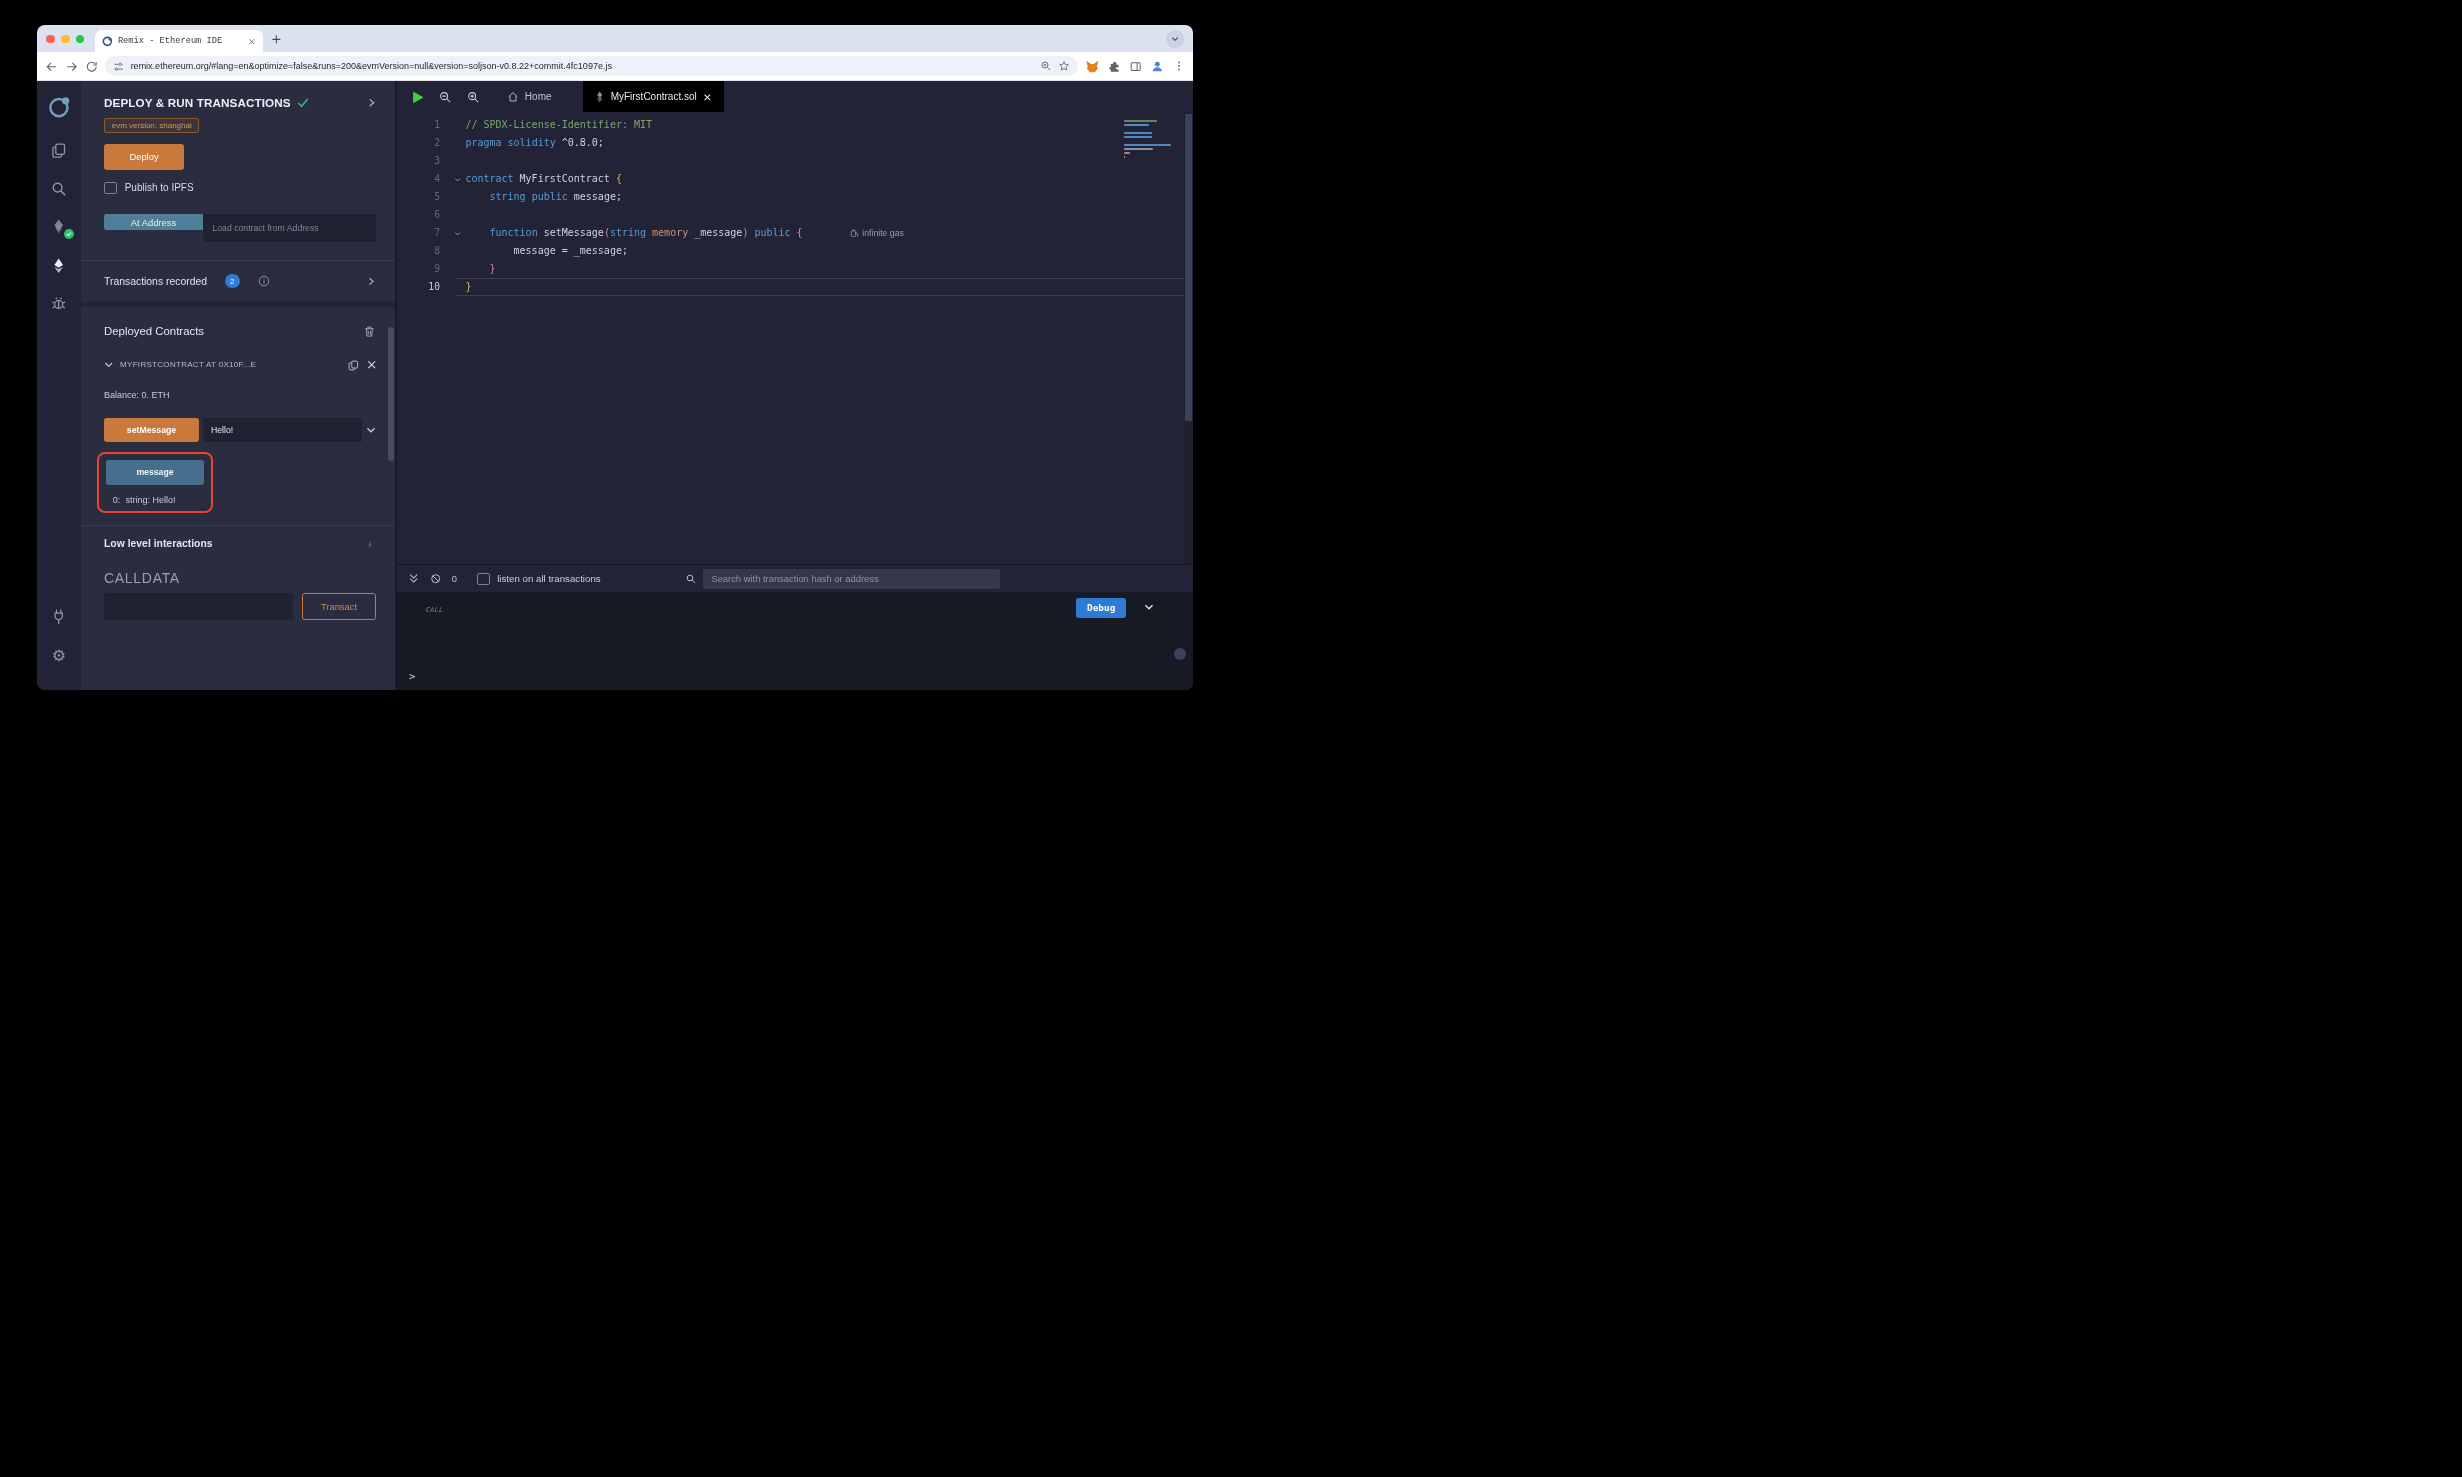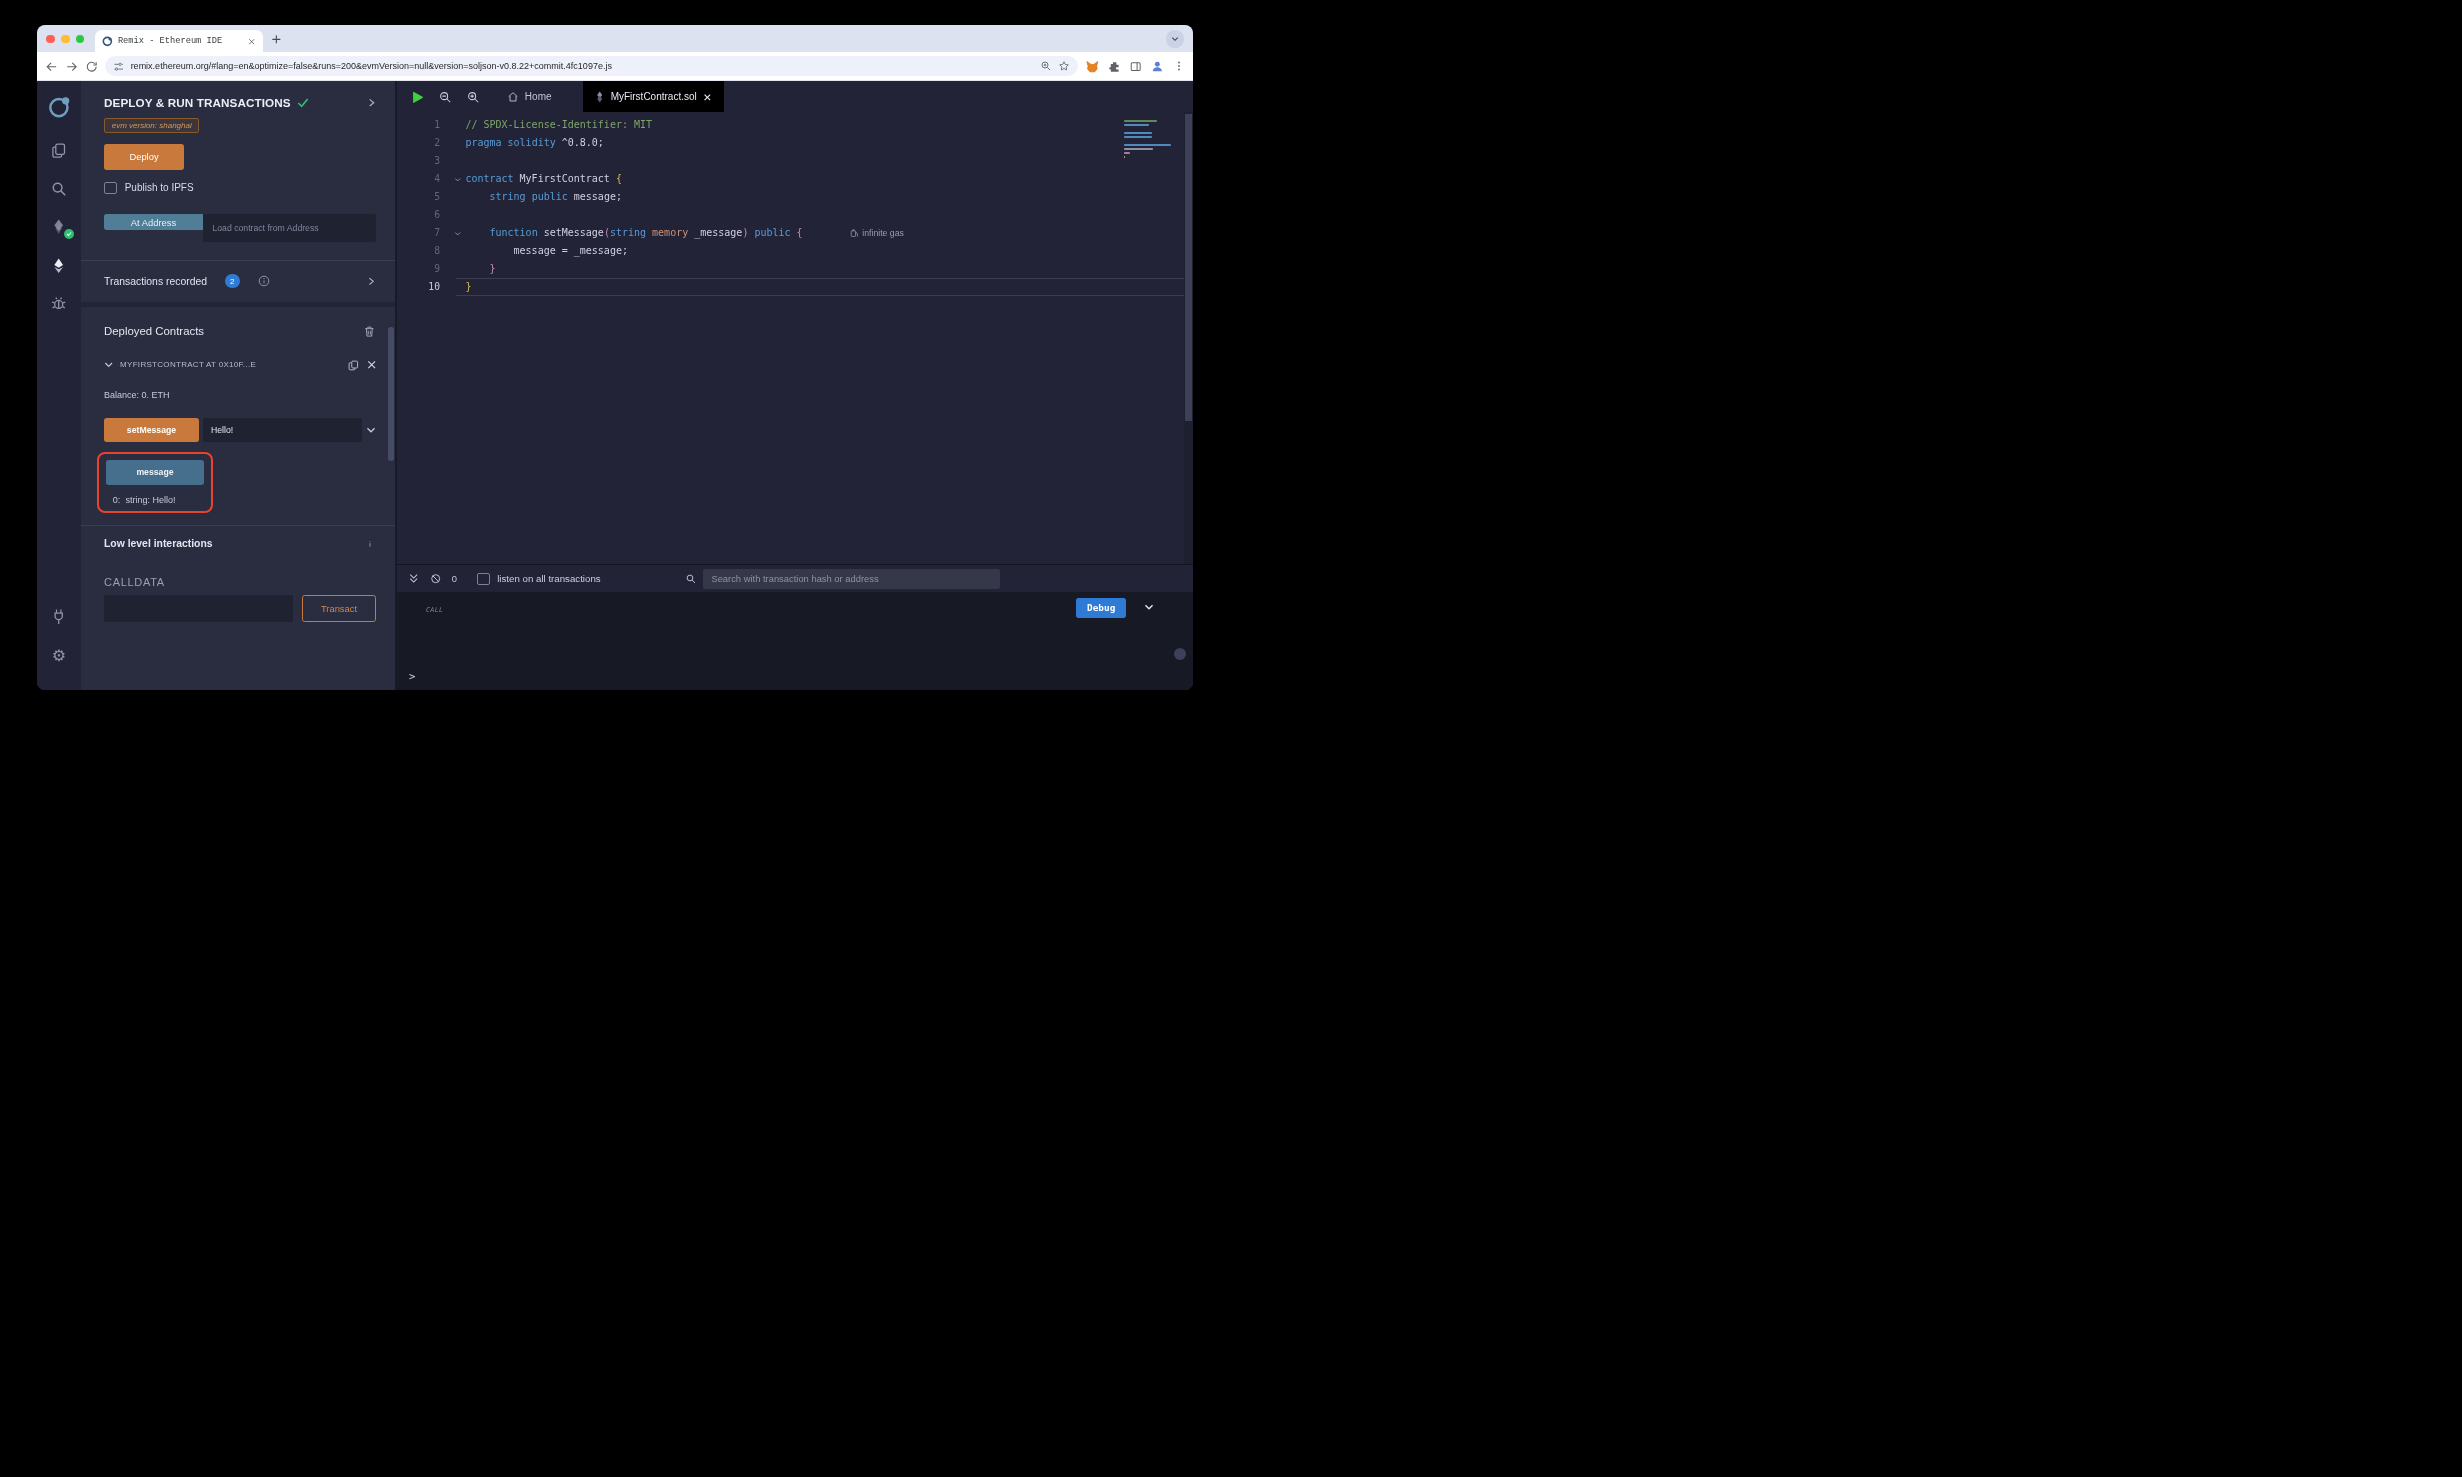--- a/index.html
+++ b/index.html
@@ -31,21 +31,21 @@
   .act-logo{margin-bottom:14.7px;}
   .badge-check{position:absolute;right:-1.3px;bottom:2.7px;width:10px;height:10px;border-radius:50%;background:#2fbf71;display:flex;align-items:center;justify-content:center;}
   .act-bottom{margin-top:auto;padding-bottom:12px;display:flex;flex-direction:column;align-items:center;}
   .gear-glyph{font-size:16px;line-height:1;}
 
   
   .side{width:314px;flex:none;background:#2a2c3f;position:relative;overflow:hidden;color:#d5d7e4;}
   .side-inner{padding:14.7px 19px 0 23px;}
   .ptitle-row{display:flex;align-items:center;gap:6.7px;}
   .ptitle{font-size:11.7px;font-weight:bold;color:#eceef6;letter-spacing:0.1px;}
-  .evm{display:inline-block;margin-top:9.4px;padding:2px 6.7px;border:0.7px solid #8a5a2a;background:rgba(201,121,59,.12);color:#cf9a5c;font-size:8px;border-radius:2px;font-style:italic;}
+  .evm{display:inline-block;margin-top:9.4px;padding:2px 6.7px;border:0.7px solid #8a5a2a;background:rgba(201,121,59,.12);color:#cf9a5c;font-size:8px;border-radius:2px;}
   .btn{border:none;border-radius:2.7px;font-family:inherit;cursor:pointer;}
   .btn-deploy{display:block;margin-top:10.7px;width:80px;height:25.4px;background:#c9793b;color:#fff;font-size:9.4px;}
   .cbrow{display:flex;align-items:center;gap:8px;margin-top:12px;font-size:10px;color:#d9dbe8;}
   .cb{width:10.7px;height:10.7px;border:0.7px solid #7c8098;border-radius:2px;background:transparent;flex:none;}
   .ataddr-row{display:flex;margin-top:20px;}
   .btn-ataddr{width:99px;height:16px;background:#4f7e96;color:#e9eff4;font-size:9.4px;border-radius:2.7px 0 0 2.7px;}
   .addr-input{flex:1;height:28px;background:#1f2231;border:none;outline:none;color:#dfe2ee;padding:0 9.4px;font-size:8.7px;border-radius:0 2.7px 2.7px 0;}
   .addr-input::placeholder{color:#80859c;}
   .hr{height:0.7px;background:#3a3d52;margin:17.4px -19px 0 -23px;}
   .thick{height:5.4px;background:#222336;margin:0 -19px 0 -23px;}
@@ -59,21 +59,21 @@
   .chdr-label{font-size:8px;letter-spacing:0.3px;}
   .balance{margin-top:19px;font-size:9px;color:#c7cad9;}
   .setrow{display:flex;align-items:center;margin-top:17.4px;gap:4px;}
   .btn-setmsg{width:95px;height:24px;background:#c9793b;color:#fff;font-size:8.7px;font-weight:bold;flex:none;}
   .set-input{flex:1;height:24px;background:#1f2231;border:none;outline:none;color:#e2e4f0;padding:0 8px;font-size:8.7px;border-radius:2px;min-width:0;}
   .annot{display:inline-block;margin:10.7px 0 0 -6.7px;border:2.7px solid #e8432c;border-radius:8px;padding:5.4px 6.7px 6.7px;}
   .btn-message{width:98px;height:25.4px;background:#456f8d;color:#f0f4f8;font-size:8.7px;font-weight:bold;}
   .result{margin-top:9.4px;padding-left:6.7px;font-size:9px;color:#c7cad9;display:flex;gap:5.4px;}
   .lowrow{display:flex;align-items:center;padding-top:12px;}
   .low-t{font-size:10.4px;color:#e2e4ef;font-weight:bold;}
-  .calldata{margin-top:26px;font-size:11px;letter-spacing:0.7px;color:#9aa0b4;}
+  .calldata{margin-top:20px;font-size:14px;letter-spacing:0.7px;color:#9aa0b4;}
   .ll-row{display:flex;align-items:center;margin-top:6.7px;gap:9.4px;}
   .ll-input{flex:1;height:27px;background:#1f2231;border:none;outline:none;color:#dfe2ee;padding:0 8px;font-size:8.7px;border-radius:2px;min-width:0;}
   .btn-transact{width:74px;height:27px;background:transparent;border:0.7px solid #c9793b;color:#cf8a4b;font-size:9.4px;border-radius:2.7px;flex:none;}
   .side-scroll{position:absolute;right:1.3px;top:246px;width:5.4px;height:134px;background:#474c66;border-radius:2.7px;}
 
   
   .main{flex:1;display:flex;flex-direction:column;background:#222336;border-left:2px solid #191a27;min-width:0;}
   .tabbar{height:31px;flex:none;display:flex;align-items:center;color:#c9ccdc;}
   .tb-ic{margin-left:13.4px;cursor:pointer;}
   .hometab{display:flex;align-items:center;gap:6px;margin-left:27px;font-size:10px;color:#c2c5d6;cursor:pointer;}

